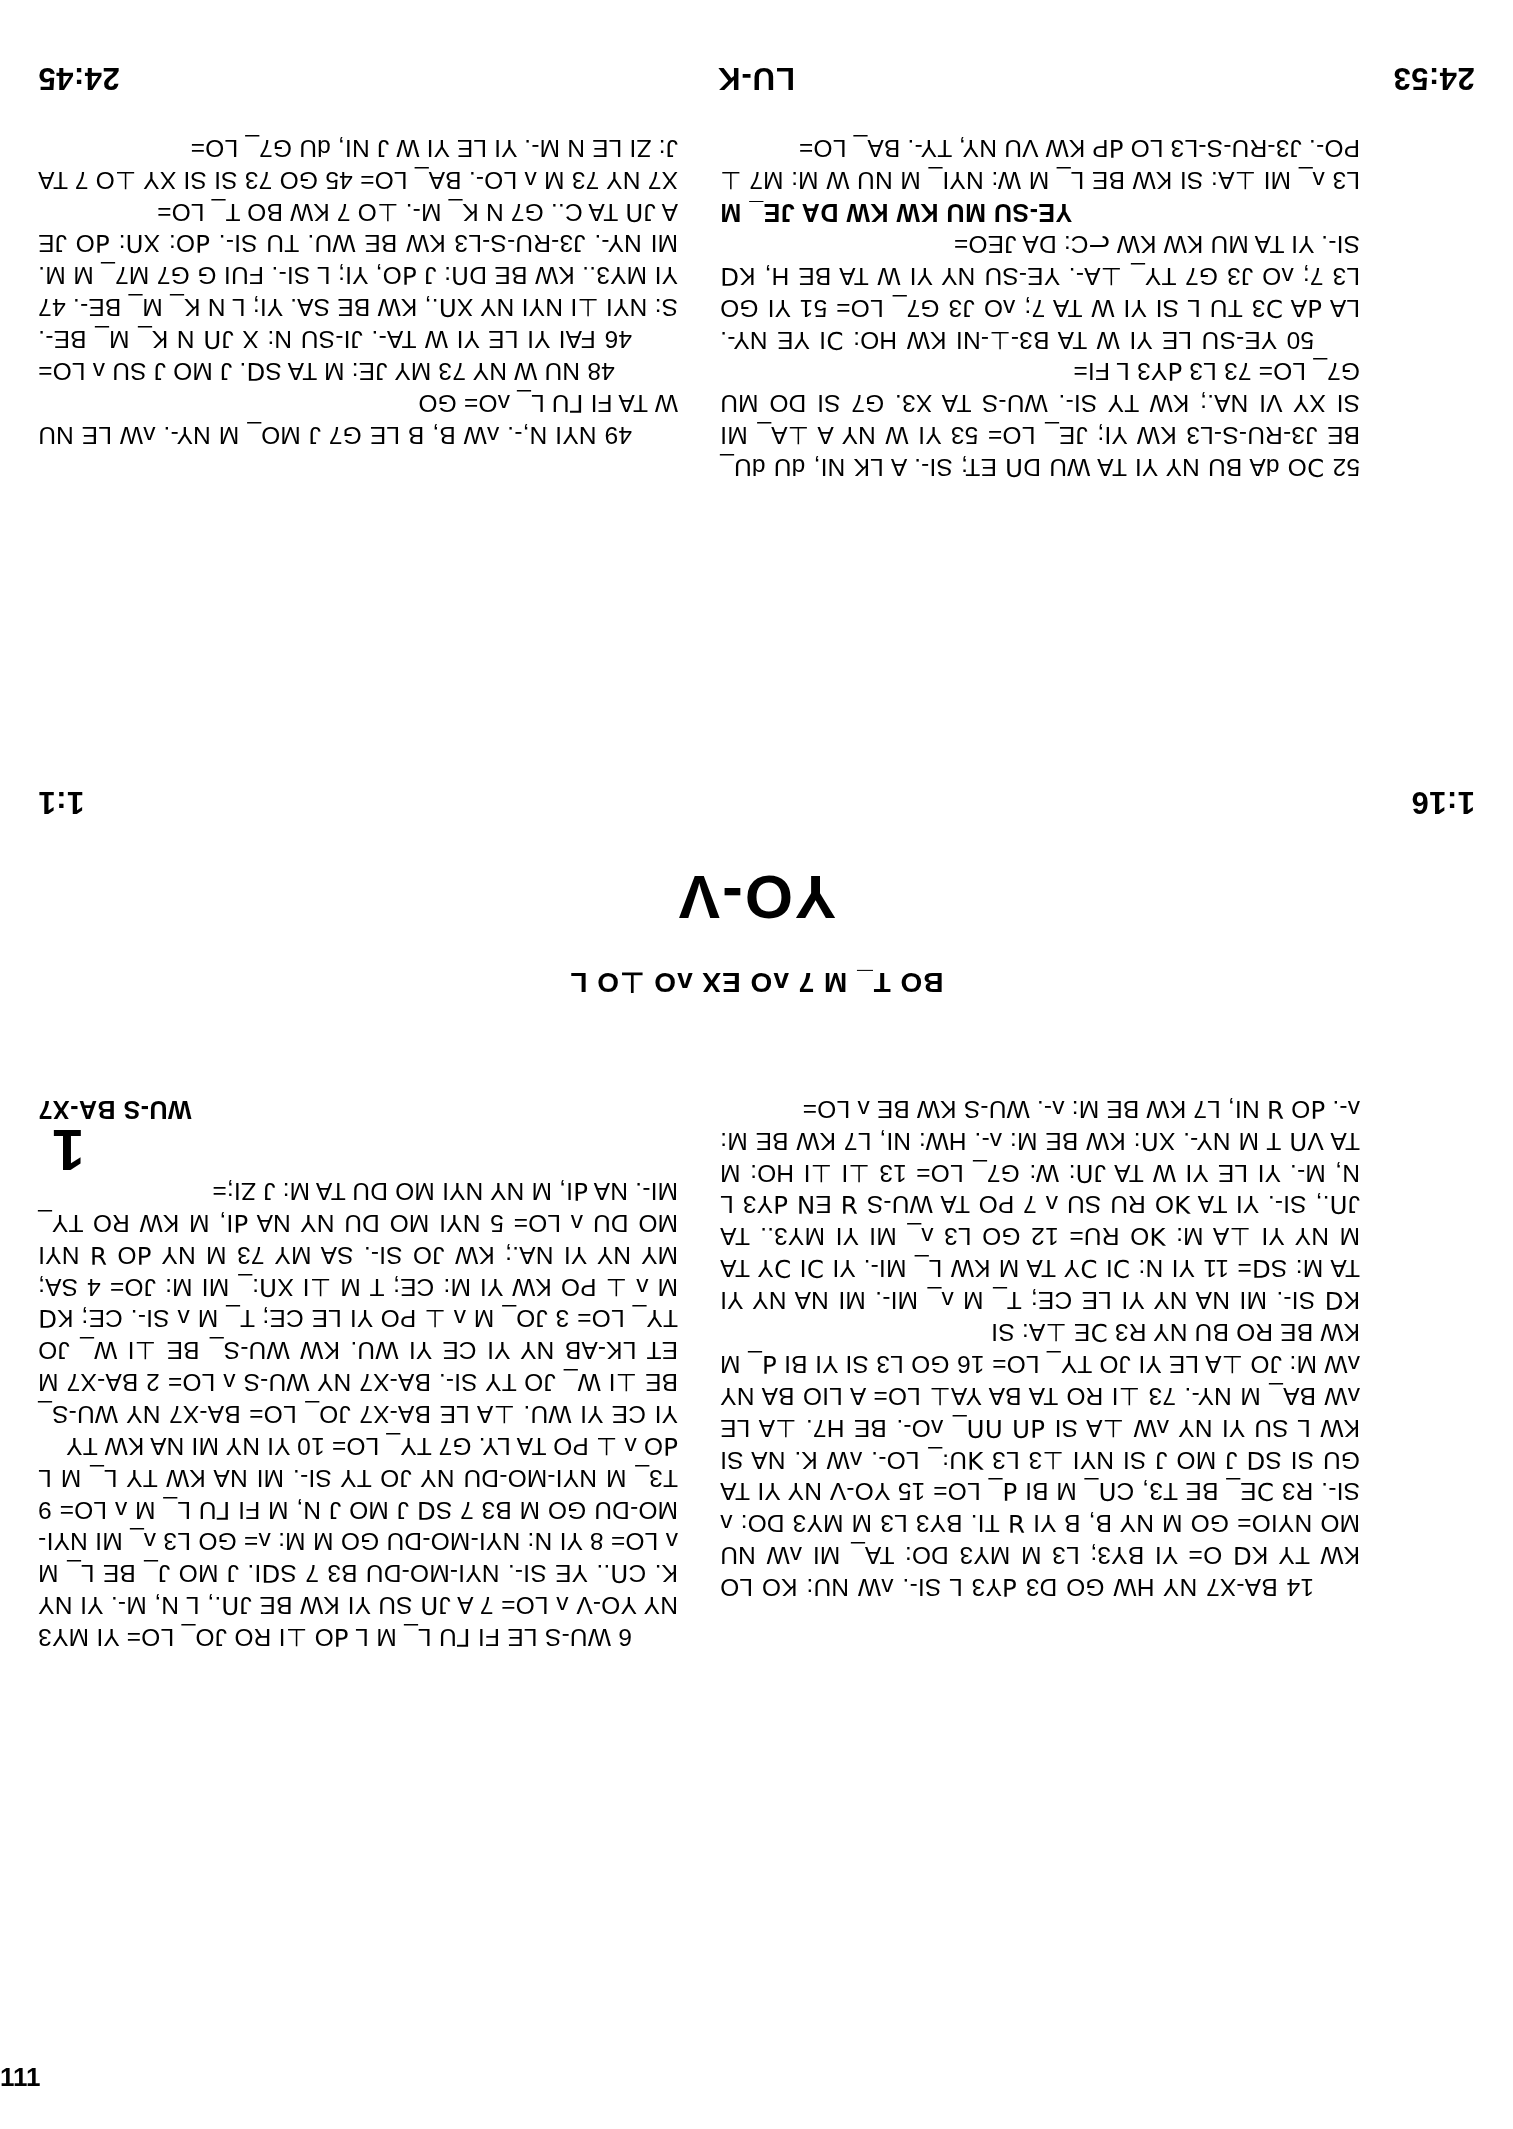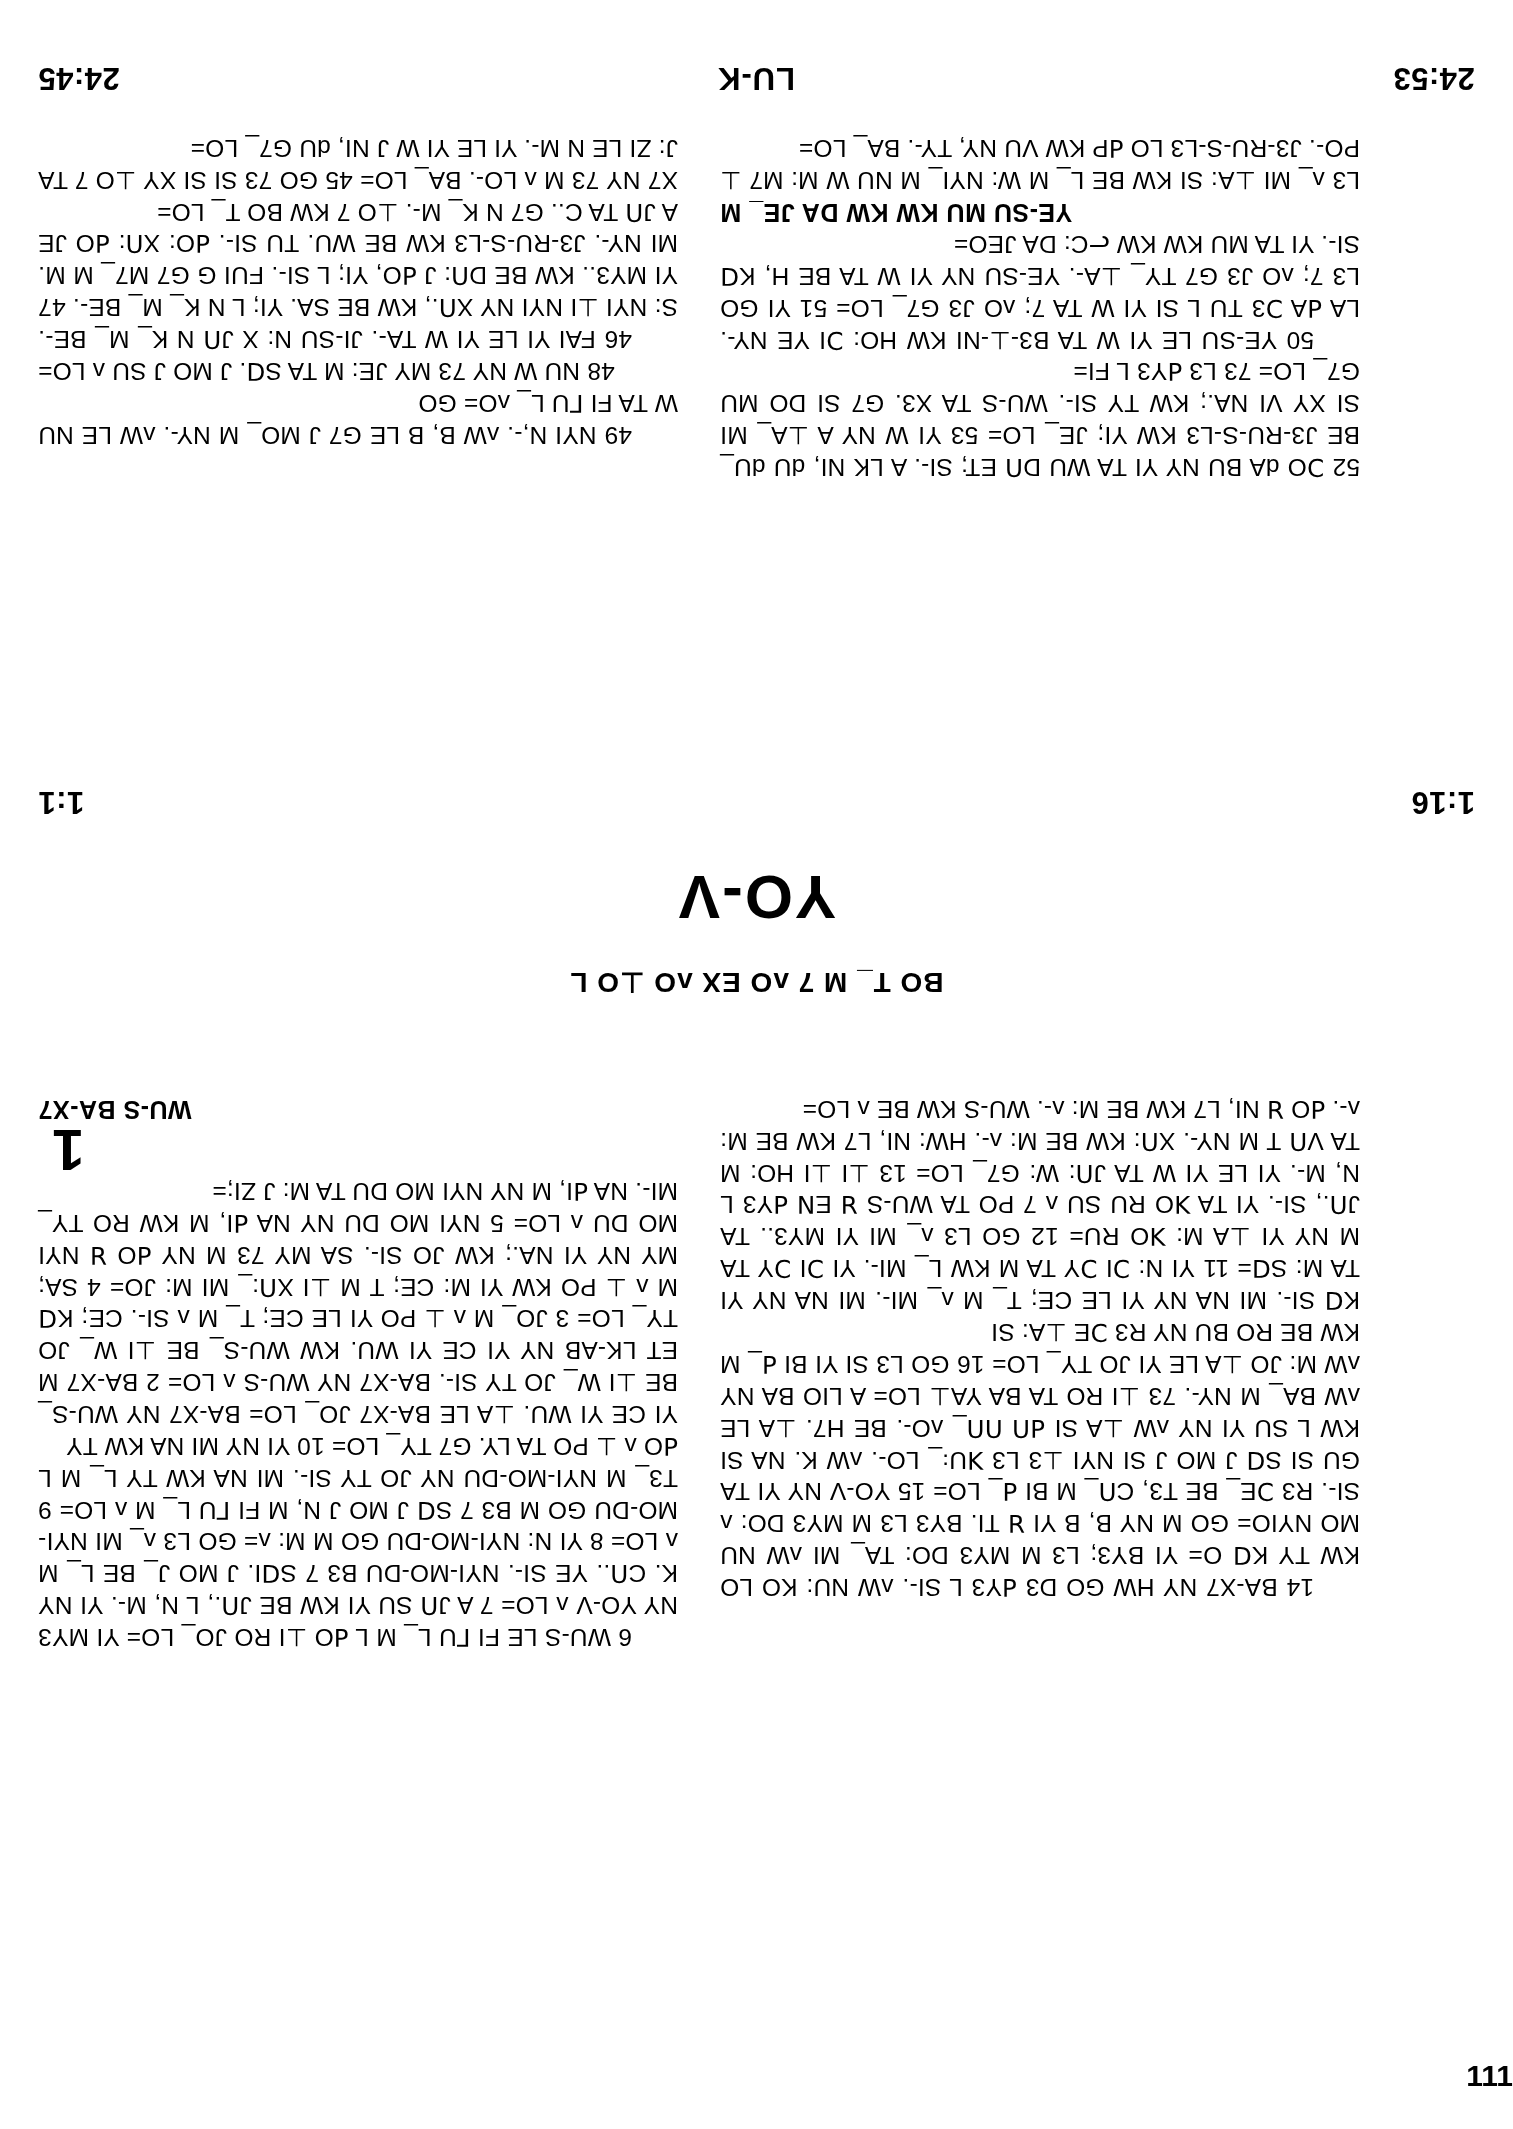--- a/index.html
+++ b/index.html
@@ -107,23 +107,23 @@
     font-weight: bold;
     line-height: 0.82;
     padding: 2px 14px 0 0;
   }
 
   .page-number {
     position: absolute;
     left: 0;
     right: 0;
     bottom: 36px;
-    text-align: right;
+    text-align: left;
     font-weight: bold;
-    font-size: 30px;
+    font-size: 26px;
   }
 
   
   .flip {
     display: inline-block;
     transform: rotate(180deg);
   }
 </style>
 </head>
 <body>

